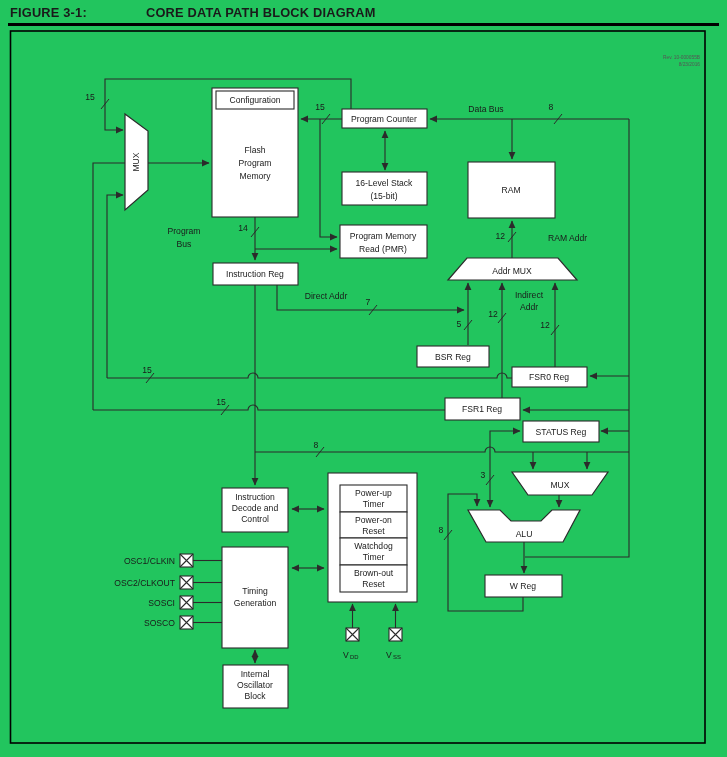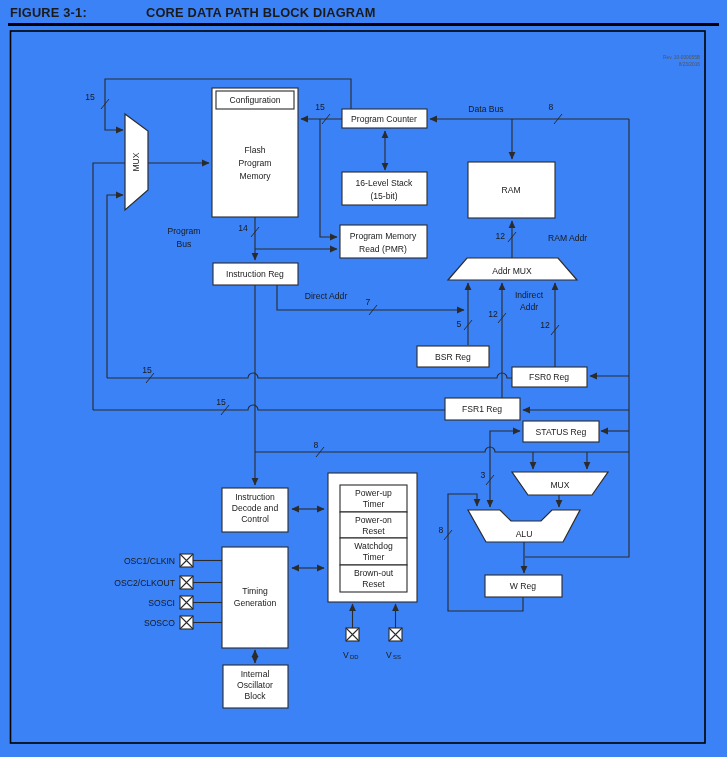--- a/index.html
+++ b/index.html
@@ -1,16 +1,16 @@
 <!DOCTYPE html>
 <html><head>
 <meta charset="utf-8">
 <style>
   html,body{margin:0;padding:0;background:#ffffff;}
-  #page{position:relative;width:727px;height:757px;background:#3b82f6;}
+  #page{position:relative;width:727px;height:757px;background:#22c55e;}
   svg{position:absolute;left:0;top:0;}
   text{font-family:"Liberation Sans","DejaVu Sans",sans-serif;fill:#1a1a1a;}
   .ttl{font-size:12.8px;font-weight:bold;letter-spacing:.2px;}
   .lbl{font-size:8.6px;}
   .buslbl{font-size:8.6px;}
   .rev{font-size:4.8px;fill:#555;}
   .sub{font-size:5.9px;}
   .wire{fill:none;stroke:#2b2b2b;stroke-width:1.1;}
   .box{fill:#ffffff;stroke:#2b2b2b;stroke-width:1.1;}
   .tick{stroke:#2b2b2b;stroke-width:1;}

